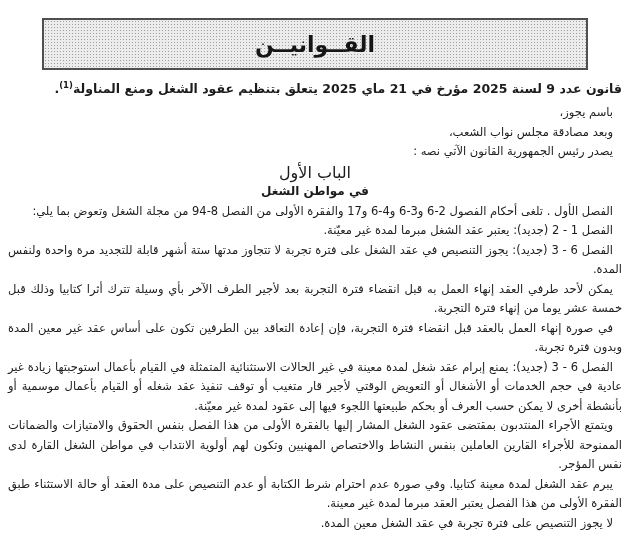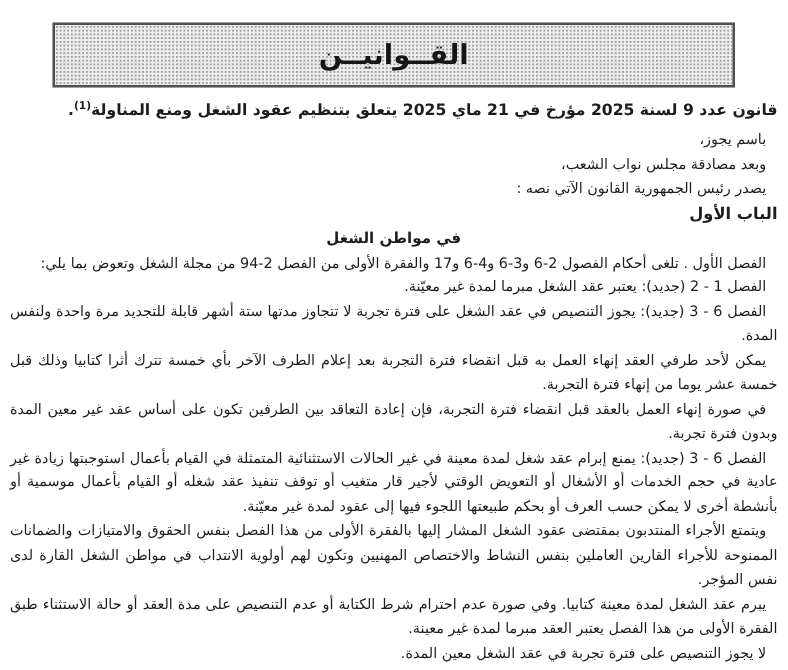--- a/index.html
+++ b/index.html
@@ -50,22 +50,23 @@
   p.line {
     margin: 0;
     font-size: 11.5px;
     line-height: 19.5px;
     text-align: justify;
     text-align-last: right;
     text-indent: 9px;
   }
   .chapter-title {
     margin: 1px 0 0 0;
-    font-size: 13px;
-    font-weight: bold;
+    font-size: 16px;
+    font-weight: normal;
+    text-align: center;
     line-height: 19.5px;
   }
   .chapter-subtitle {
     margin: 0;
     font-size: 12px;
     font-weight: bold;
     text-align: center;
     line-height: 19.5px;
   }
   .lead {
@@ -83,27 +84,27 @@
 
   <p class="law-title"><span>قانون عدد 9 لسنة 2025 مؤرخ في 21 ماي 2025 يتعلق بتنظيم عقود الشغل ومنع المناولة</span><sup>(1)</sup><span>.</span></p>
 
   <p class="line">باسم يجوز،</p>
   <p class="line">وبعد مصادقة مجلس نواب الشعب،</p>
   <p class="line">يصدر رئيس الجمهورية القانون الآتي نصه :</p>
 
   <p class="chapter-title">الباب الأول</p>
   <p class="chapter-subtitle">في مواطن الشغل</p>
 
-  <p class="line"><span class="lead">الفصل الأول</span><span> . تلغى أحكام الفصول 2-6 و3-6 و4-6 و17 والفقرة الأولى من الفصل 2-94 من مجلة الشغل وتعوض بما يلي:</span></p>
+  <p class="line"><span class="lead">الفصل الأول</span><span> . تلغى أحكام الفصول 2-6 و3-6 و4-6 و17 والفقرة الأولى من الفصل 8-94 من مجلة الشغل وتعوض بما يلي:</span></p>
 
   <p class="line"><span class="lead">الفصل 1 - 2 (جديد):</span><span> يعتبر عقد الشغل مبرما لمدة غير معيّنة.</span></p>
 
   <p class="line"><span class="lead">الفصل 6 - 3 (جديد):</span><span> يجوز التنصيص في عقد الشغل على فترة تجربة لا تتجاوز مدتها ستة أشهر قابلة للتجديد مرة واحدة ولنفس المدة.</span></p>
 
-  <p class="line"><span>يمكن لأحد طرفي العقد إنهاء العمل به قبل انقضاء فترة التجربة بعد إعلام الطرف الآخر بأي خمسة تترك أثرا كتابيا وذلك قبل خمسة عشر يوما من إنهاء فترة التجربة.</span></p>
+  <p class="line"><span>يمكن لأحد طرفي العقد إنهاء العمل به قبل انقضاء فترة التجربة بعد لأجير الطرف الآخر بأي وسيلة تترك أثرا كتابيا وذلك قبل خمسة عشر يوما من إنهاء فترة التجربة.</span></p>
 
   <p class="line"><span>في صورة إنهاء العمل بالعقد قبل انقضاء فترة التجربة، فإن إعادة التعاقد بين الطرفين تكون على أساس عقد غير معين المدة وبدون فترة تجربة.</span></p>
 
   <p class="line"><span class="lead">الفصل 6 - 3 (جديد):</span><span> يمنع إبرام عقد شغل لمدة معينة في غير الحالات الاستثنائية المتمثلة في القيام بأعمال استوجبتها زيادة غير عادية في حجم الخدمات أو الأشغال أو التعويض الوقتي لأجير قار متغيب أو توقف تنفيذ عقد شغله أو القيام بأعمال موسمية أو بأنشطة أخرى لا يمكن حسب العرف أو بحكم طبيعتها اللجوء فيها إلى عقود لمدة غير معيّنة.</span></p>
 
   <p class="line"><span>ويتمتع الأجراء المنتدبون بمقتضى عقود الشغل المشار إليها بالفقرة الأولى من هذا الفصل بنفس الحقوق والامتيازات والضمانات الممنوحة للأجراء القارين العاملين بنفس النشاط والاختصاص المهنيين وتكون لهم أولوية الانتداب في مواطن الشغل القارة لدى نفس المؤجر.</span></p>
 
   <p class="line"><span>يبرم عقد الشغل لمدة معينة كتابيا. وفي صورة عدم احترام شرط الكتابة أو عدم التنصيص على مدة العقد أو حالة الاستثناء طبق الفقرة الأولى من هذا الفصل يعتبر العقد مبرما لمدة غير معينة.</span></p>
 
   <p class="line"><span>لا يجوز التنصيص على فترة تجربة في عقد الشغل معين المدة.</span></p>

